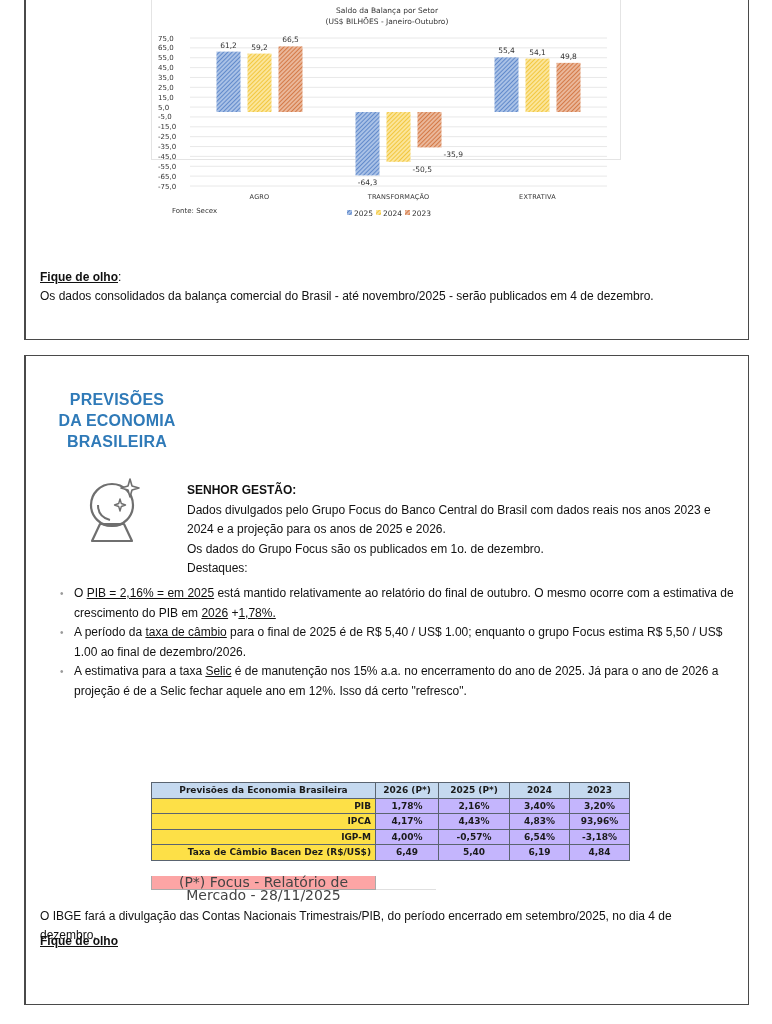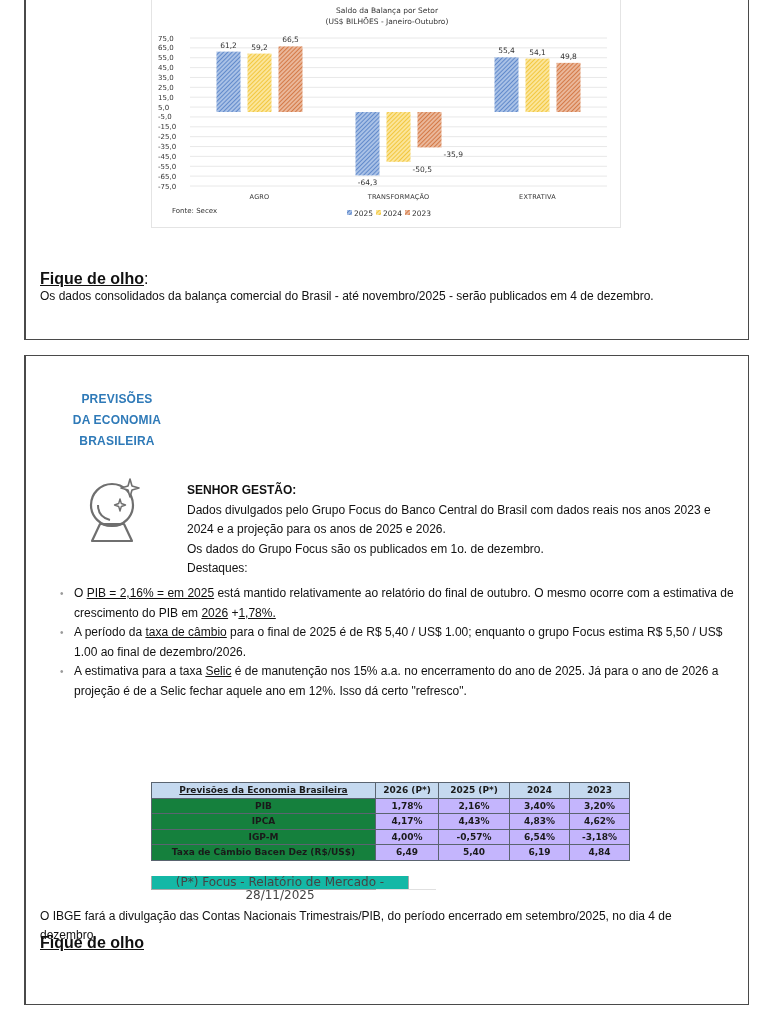--- a/index.html
+++ b/index.html
@@ -4,57 +4,57 @@
 <style>
   * { box-sizing: border-box; margin: 0; padding: 0; }
   html, body { width: 772px; height: 1024px; background: #ffffff; overflow: hidden; }
   body { position: relative; font-family: "Liberation Sans", sans-serif; color: #1a1a1a; }
 
   .box { position: absolute; left: 24px; width: 725px; border: 1.5px solid #4a4a4a; border-left-width: 2px; background: #fff; }
   #box1 { top: -4px; height: 344px; }
   #box2 { top: 355px; height: 650px; }
 
   
-  #chart-frame { position: absolute; left: 151px; top: 0; width: 470px; height: 228px; border: 1px solid #e4e4e4; border-top: none; background: #fff; }
+  #chart-frame { position: absolute; left: 151px; top: 0; width: 470px; height: 160px; border: 1px solid #e4e4e4; border-top: none; background: #fff; }
   #chart-svg { position: absolute; left: 0; top: 0; }
   .chart-title { font-family: "DejaVu Sans", sans-serif; font-size: 7.5px; fill: #333; }
   .tick { font-family: "DejaVu Sans", sans-serif; font-size: 7px; fill: #333; }
   .datalab { font-family: "DejaVu Sans", sans-serif; font-size: 7.5px; fill: #333; }
   .catlab { font-family: "DejaVu Sans", sans-serif; font-size: 6.5px; fill: #333; letter-spacing: 0.2px; }
   .legend-txt { font-family: "DejaVu Sans", sans-serif; font-size: 7.5px; fill: #333; }
   .src-txt { font-family: "DejaVu Sans", sans-serif; font-size: 7px; fill: #333; }
 
-  .fique-title { position: absolute; left: 40px; font-size: 16px; font-weight: bold; text-decoration: underline; color: #111; }
+  .fique-title { position: absolute; left: 40px; font-size: 12px; font-weight: bold; text-decoration: underline; color: #111; }
   .fique-text { position: absolute; left: 40px; font-size: 12px; color: #111; line-height: 19px; }
 
-  #prev-heading { position: absolute; left: 52px; top: 389px; width: 130px; text-align: center; color: #2f7ab8; font-weight: bold; font-size: 12px; line-height: 21px; letter-spacing: 0.2px; }
+  #prev-heading { position: absolute; left: 52px; top: 389px; width: 130px; text-align: center; color: #2f7ab8; font-weight: bold; font-size: 16px; line-height: 21px; letter-spacing: 0.2px; }
 
   #crystal-ball { position: absolute; left: 86px; top: 475px; width: 60px; height: 80px; }
 
   #senhor { position: absolute; left: 187px; top: 481px; width: 550px; font-size: 12px; line-height: 19.5px; color: #111; }
   #senhor .t { font-weight: bold; }
 
   #bullets { position: absolute; left: 58px; top: 584px; width: 680px; font-size: 12px; line-height: 19.5px; color: #111; list-style: none; }
   #bullets li { position: relative; padding-left: 16px; margin-bottom: 0px; }
   #bullets li::before { content: "•"; position: absolute; left: 2px; top: 0; color: #9a9a9a; font-size: 10px; }
   .u { text-decoration: underline; }
 
   
   #econ-table { position: absolute; left: 151px; top: 782px; border-collapse: collapse; font-family: "DejaVu Sans", sans-serif; font-size: 9px; font-weight: bold; color: #1a1a1a; }
   #econ-table td, #econ-table th { border: 1px solid #5a6470; height: 15.5px; text-align: center; padding: 0 4px; }
   #econ-table thead th { background: #c5d9ef; font-weight: bold; }
-  #econ-table thead th.first { text-decoration: underline; }
+  #econ-table thead th.first { }
   #econ-table tbody td { background: #c4b5fd; }
-  #econ-table tbody td.label { background: #15803d; }
+  #econ-table tbody td.label { background: #fde047; text-align: right; }
   #econ-table .w1 { width: 224px; }
   #econ-table .w2 { width: 63px; }
   #econ-table .w3 { width: 71px; }
   #econ-table .w4 { width: 60px; }
   #econ-table .w5 { width: 60px; }
-  #table-note { position: absolute; left: 151px; top: 876px; width: 258px; height: 14px; border: 1px solid #aaa; border-top: none; font-family: "DejaVu Sans", sans-serif; font-size: 12px; color: #444; text-align: center; line-height: 13px; background: #14b8a6; }
+  #table-note { position: absolute; left: 151px; top: 876px; width: 225px; height: 14px; border: 1px solid #aaa; border-top: none; font-family: "DejaVu Sans", sans-serif; font-size: 14px; color: #444; text-align: center; line-height: 13px; background: #fca5a5; }
   #table-note-line { position: absolute; left: 376px; top: 889px; width: 60px; height: 1px; background: #e0e0e0; }
 </style>
 </head>
 <body>
 
 <div class="box" id="box1"></div>
 
 <div id="chart-frame">
   <svg id="chart-svg" width="470" height="228">
     <defs>
@@ -205,21 +205,21 @@
         <td>1,78%</td>
         <td>2,16%</td>
         <td>3,40%</td>
         <td>3,20%</td>
       </tr>
       <tr>
         <td class="label">IPCA</td>
         <td>4,17%</td>
         <td>4,43%</td>
         <td>4,83%</td>
-        <td>4,62%</td>
+        <td>93,96%</td>
       </tr>
       <tr>
         <td class="label">IGP-M</td>
         <td>4,00%</td>
         <td>-0,57%</td>
         <td>6,54%</td>
         <td>-3,18%</td>
       </tr>
       <tr>
         <td class="label">Taxa de Câmbio Bacen Dez (R$/US$)</td>

